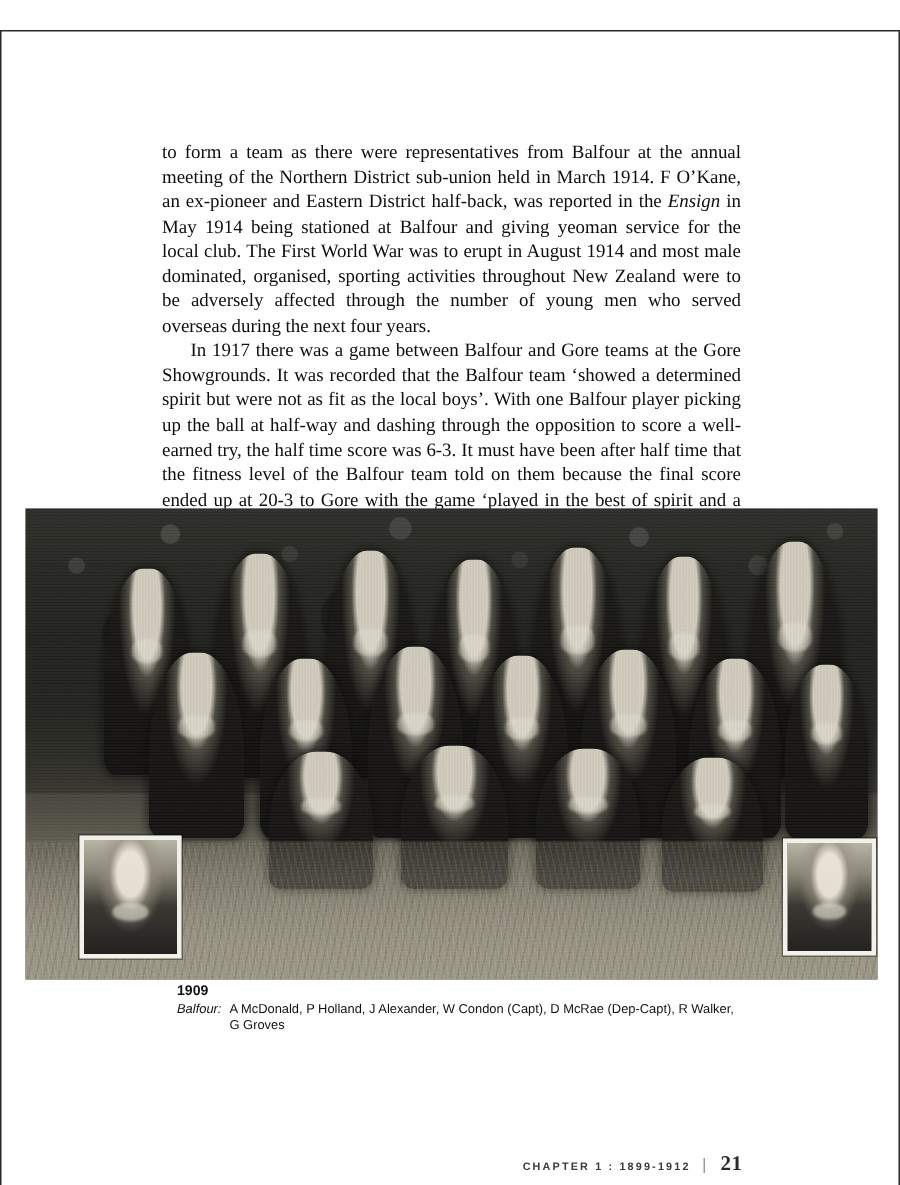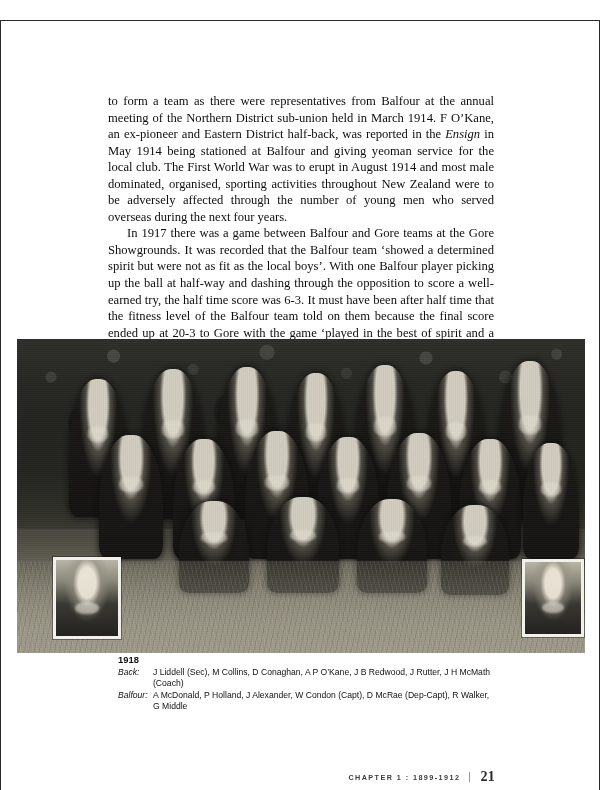--- a/index.html
+++ b/index.html
@@ -275,30 +275,26 @@
   </div>
 
   <div class="inset" id="inset-left">
     <div class="inset-img"></div>
   </div>
   <div class="inset" id="inset-right">
     <div class="inset-img"></div>
   </div>
 
   <div class="caption">
-    <div class="caption-year">1918</div>
-
-    <div class="cap-row">
-      <div class="cap-label">Back:</div>
-      <div class="cap-names">J Liddell (Sec), M Collins, D Conaghan, A P O’Kane, J B Redwood, J Rutter, J H McMath (Coach)</div>
-    </div>
+    <div class="caption-year">1909</div>
+
 
     <div class="cap-row">
       <div class="cap-label">Balfour:</div>
-      <div class="cap-names">A McDonald, P Holland, J Alexander, W Condon (Capt), D McRae (Dep-Capt), R Walker, G Middle</div>
+      <div class="cap-names">A McDonald, P Holland, J Alexander, W Condon (Capt), D McRae (Dep-Capt), R Walker, G Groves</div>
     </div>
 
 
   </div>
 
   <div class="footer">
     <div class="footer-chapter">CHAPTER 1 : 1899-1912</div>
     <div class="footer-rule"></div>
     <div class="footer-page">21</div>
   </div>

